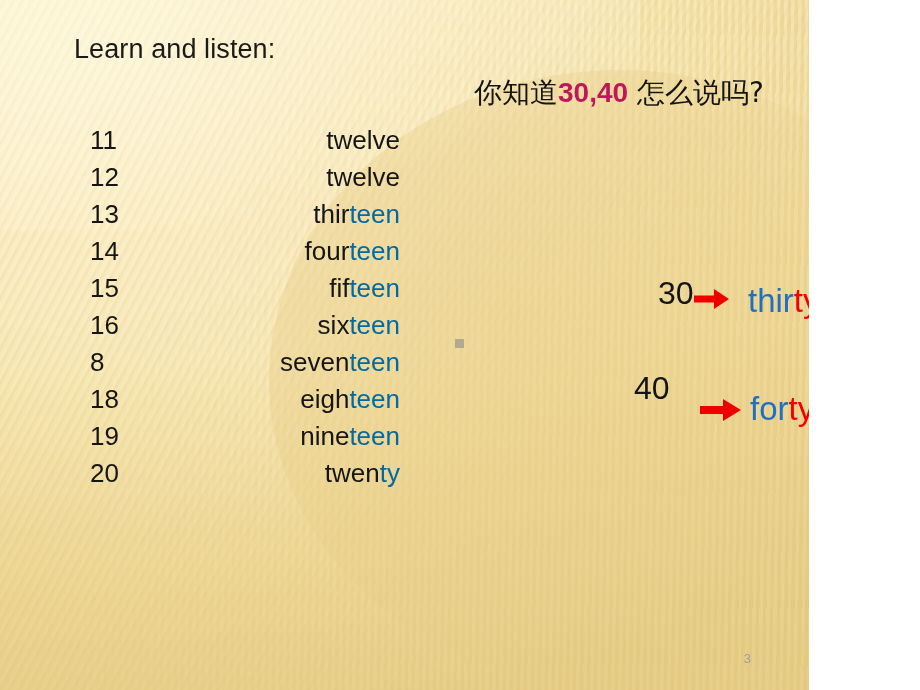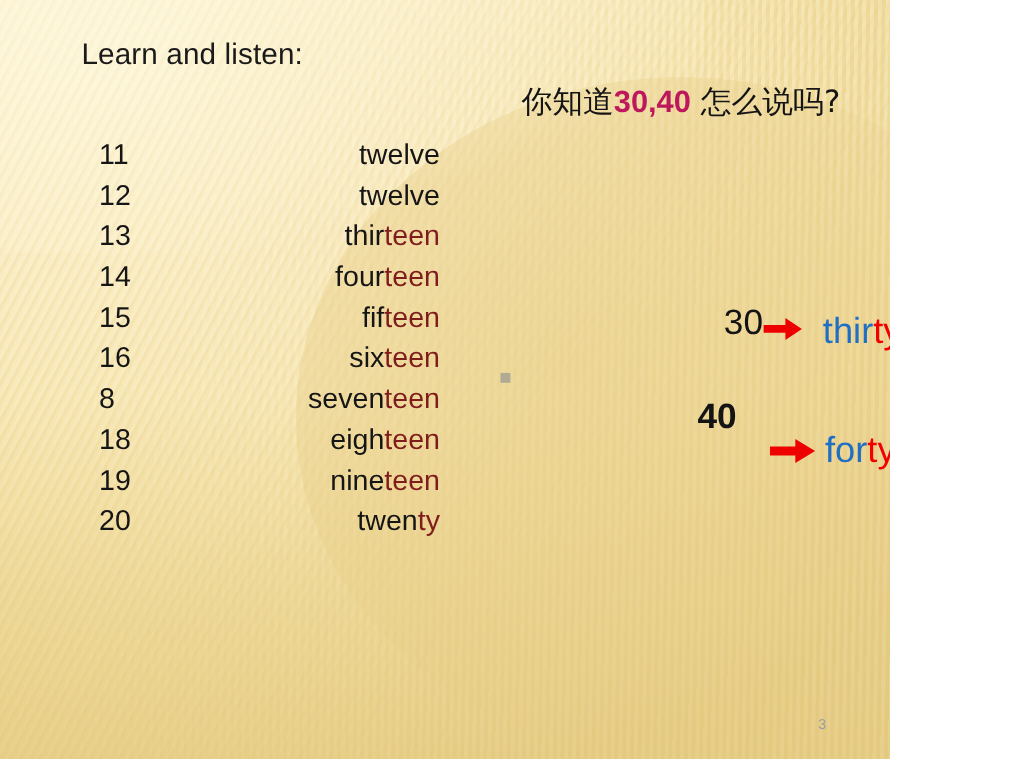--- a/index.html
+++ b/index.html
@@ -131,31 +131,31 @@
     color: #151515;
   }
   .num-row .word {
     position: absolute;
     right: 0;
     top: 0;
     font-size: 26px;
     color: #151515;
   }
   .num-row .word .suffix {
-    color: #7f1d1d;
+    color: #0369a1;
   }
 
   
   .big-num {
     position: absolute;
     font-size: 32px;
     color: #141414;
   }
   .big-num.n30 { left: 634px; top: 275px; margin-left: 24px; }
-  .big-num.n40 { left: 634px; top: 360px; font-weight: bold; }
+  .big-num.n40 { left: 634px; top: 370px; }
 
   .target-word {
     position: absolute;
     font-size: 33px;
     color: #1f6fc4;
     white-space: nowrap;
   }
   .target-word .tail { color: #f20000; }
   .target-word.w30 { left: 748px; top: 282px; }
   .target-word.w40 { left: 750px; top: 390px; }

